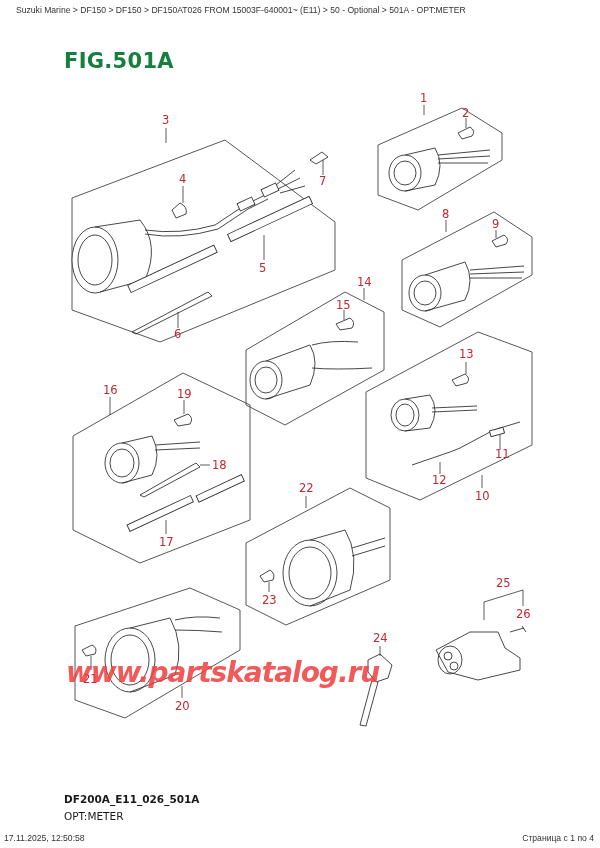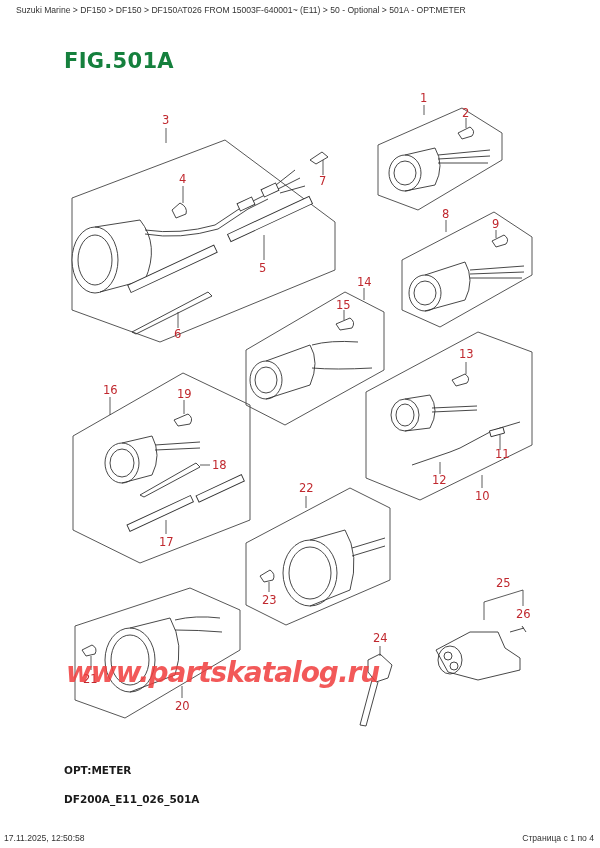--- a/index.html
+++ b/index.html
@@ -7,21 +7,21 @@
   .breadcrumb { position:absolute; left:4px; top:5px; font-size:8.6px; color:#333; white-space:nowrap;margin-left:12px; }
   .fig-title { position:absolute; left:64px; top:49px; font-family:"DejaVu Sans", sans-serif; font-weight:bold; font-size:21px; color:#15803d; letter-spacing:0.3px; }
   .diagram { position:absolute; left:0; top:0; width:600px; height:848px; }
   .lbl { font-family:"DejaVu Sans", sans-serif; font-size:11.5px; fill:#c0282e; }
   .frame { fill:none; stroke:#444; stroke-width:0.9; }
   .part { fill:#fff; stroke:#333; stroke-width:0.9; }
   .partn { fill:none; stroke:#333; stroke-width:0.9; }
   .leader { stroke:#333; stroke-width:0.8; fill:none; }
   .watermark { position:absolute; left:66px; top:656px; font-family:"DejaVu Sans", sans-serif; font-weight:bold; font-style:italic; font-size:28px; color:rgba(240,60,60,0.85); letter-spacing:-1px; white-space:nowrap; pointer-events:none; }
   .footer-code { position:absolute; left:64px; top:793px; font-family:"DejaVu Sans", sans-serif; font-weight:bold; font-size:10.5px; color:#1a1a1a;text-align:right; }
-  .footer-name { position:absolute; left:64px; top:764px; font-family:"DejaVu Sans", sans-serif; font-weight:bold; font-size:10.5px; color:#1a1a1a; }
+  .footer-name { position:absolute; left:64px; top:810px; font-family:"DejaVu Sans", sans-serif; font-weight:normal; font-size:10.5px; color:#1a1a1a; }
   .print-date { position:absolute; left:4px; top:833px; font-size:8.6px; color:#333; }
   .page-num { position:absolute; right:6px; top:833px; font-size:8.6px; color:#333; }
 </style>
 </head>
 <body>
 
 <div class="breadcrumb">Suzuki Marine &gt; DF150 &gt; DF150 &gt; DF150AT026 FROM 15003F-640001~ (E11) &gt; 50 - Optional &gt; 501A - OPT:METER</div>
 <div class="fig-title">FIG.501A</div>
 
 <svg class="diagram" viewBox="0 0 600 848" xmlns="http://www.w3.org/2000/svg">

